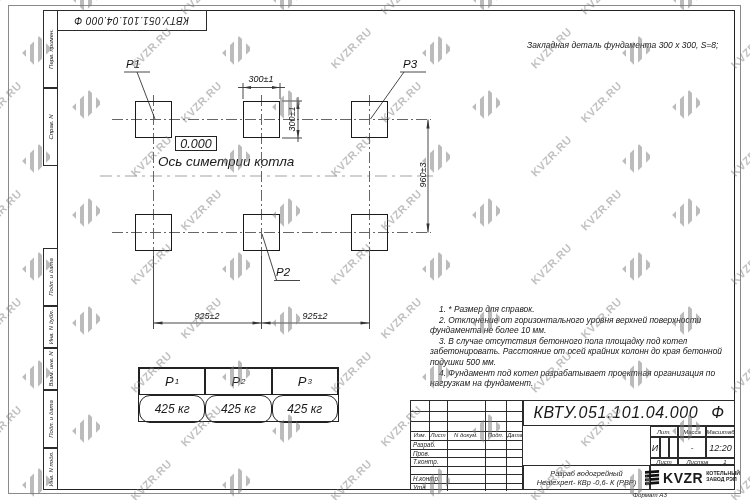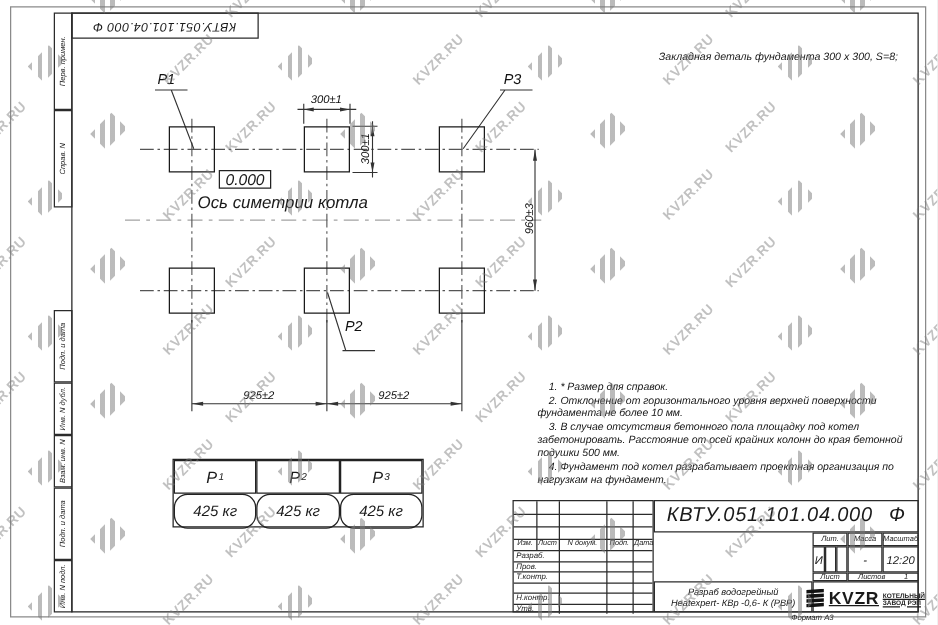--- a/index.html
+++ b/index.html
@@ -42,21 +42,21 @@
   .tb-left{position:absolute;left:410px;top:400px;width:113px;height:90px;border:1px solid #2b2b2b;box-sizing:border-box;}
   .hl{position:absolute;left:0;right:0;height:1px;background:#2b2b2b;}
   .vl{position:absolute;top:0;width:1px;background:#2b2b2b;}
   .tb-small{font-size:5.9px;font-style:italic;position:absolute;text-align:center;color:#222;white-space:nowrap;}
   .tb-row-label{font-size:6.3px;font-style:italic;position:absolute;left:2px;color:#222;white-space:nowrap;}
   .tb-doc{font-style:italic;font-size:16px;letter-spacing:.6px;word-spacing:8px;white-space:nowrap;}
   .tb-title{font-style:italic;font-size:12px;line-height:12.5px;text-align:center;}
   .tb-prod{font-style:italic;font-size:7.4px;line-height:9px;text-align:center;}
   .tb-hdr6{font-size:6px;font-style:italic;}
   .tb-val{font-size:9px;font-style:italic;}
-  .brandwrap{display:flex;align-items:flex-end;gap:3px;text-decoration:underline;}
+  .brandwrap{display:flex;align-items:flex-start;gap:3px;}
   .brandname{font-weight:bold;font-size:14px;letter-spacing:.5px;}
   .brandsub{font-size:5.2px;line-height:6px;font-weight:bold;color:#222;}
   .fmt{position:absolute;left:600px;top:491px;width:100px;text-align:center;font-size:6.2px;font-style:italic;}
   
   .wm-layer{position:absolute;left:0;top:0;width:750px;height:500px;pointer-events:none;z-index:6;}
   .wm-tx{position:absolute;transform:rotate(-45deg);font-size:11px;font-weight:bold;
          color:rgba(125,125,125,.48);letter-spacing:.5px;white-space:nowrap;}
   .wm-ic{position:absolute;width:24px;height:18px;transform:rotate(-45deg);
          background:repeating-linear-gradient(135deg,rgba(120,120,120,.5) 0 3.5px,transparent 3.5px 8px);}
 </style>
@@ -212,21 +212,21 @@
 
   <div class="square" style="left:135px;top:101px;"></div>
   <div class="square" style="left:243px;top:101px;"></div>
   <div class="square" style="left:351px;top:101px;"></div>
   <div class="square" style="left:135px;top:214px;"></div>
   <div class="square" style="left:243px;top:214px;"></div>
   <div class="square" style="left:351px;top:214px;"></div>
 
   <span class="plabel" style="left:126px;top:58px;">P1</span>
   <span class="plabel" style="left:403px;top:58px;">P3</span>
-  <span class="plabel" style="left:276px;top:256px;">P2</span>
+  <span class="plabel" style="left:276px;top:266px;">P2</span>
 
   <span class="dim" style="left:236px;top:74px;width:50px;">300±1</span>
   <span class="dim vdim" style="left:271px;top:113.5px;width:42px;">300±1</span>
   <span class="dim vdim" style="left:398px;top:170px;width:50px;">960±3</span>
   <span class="dim" style="left:182px;top:311px;width:50px;">925±2</span>
   <span class="dim" style="left:290px;top:311px;width:50px;">925±2</span>
 
   <div class="elev">
     <span>0.000</span>
   </div>

